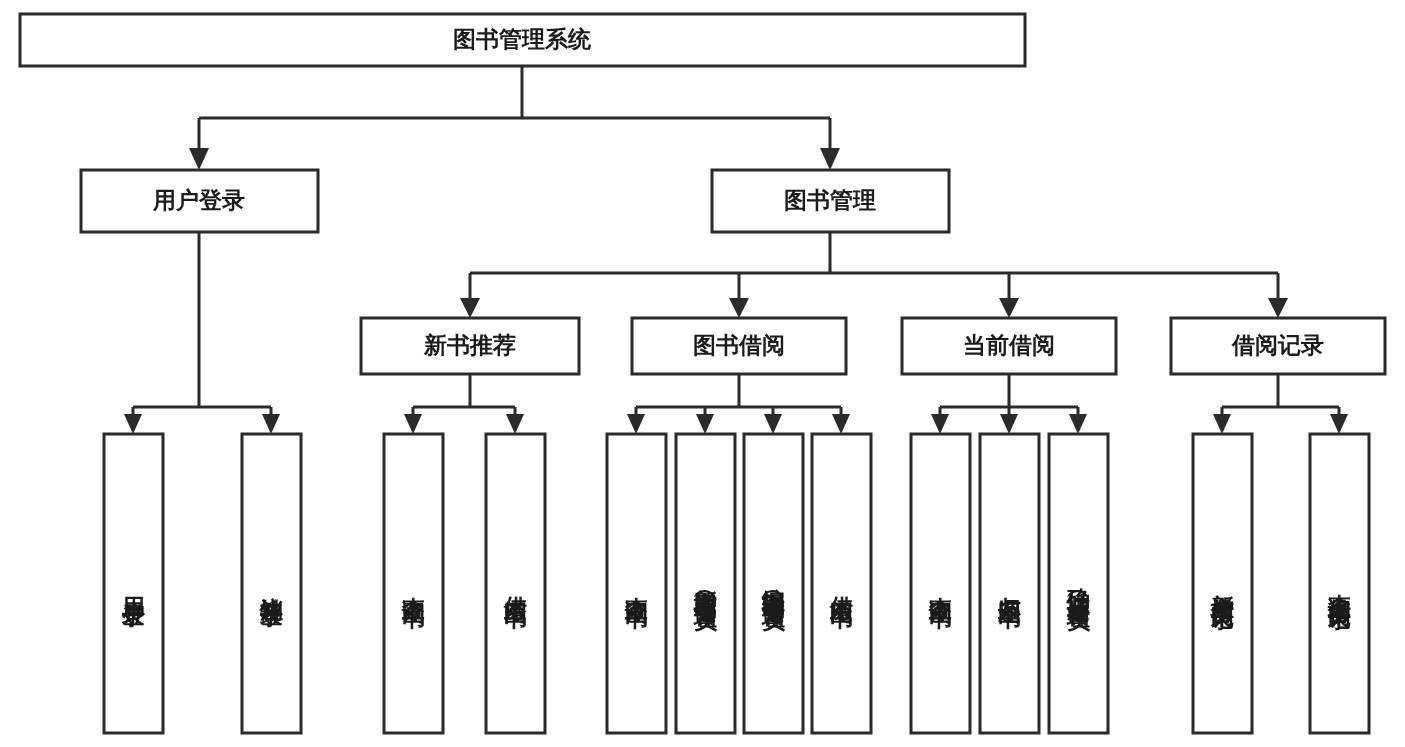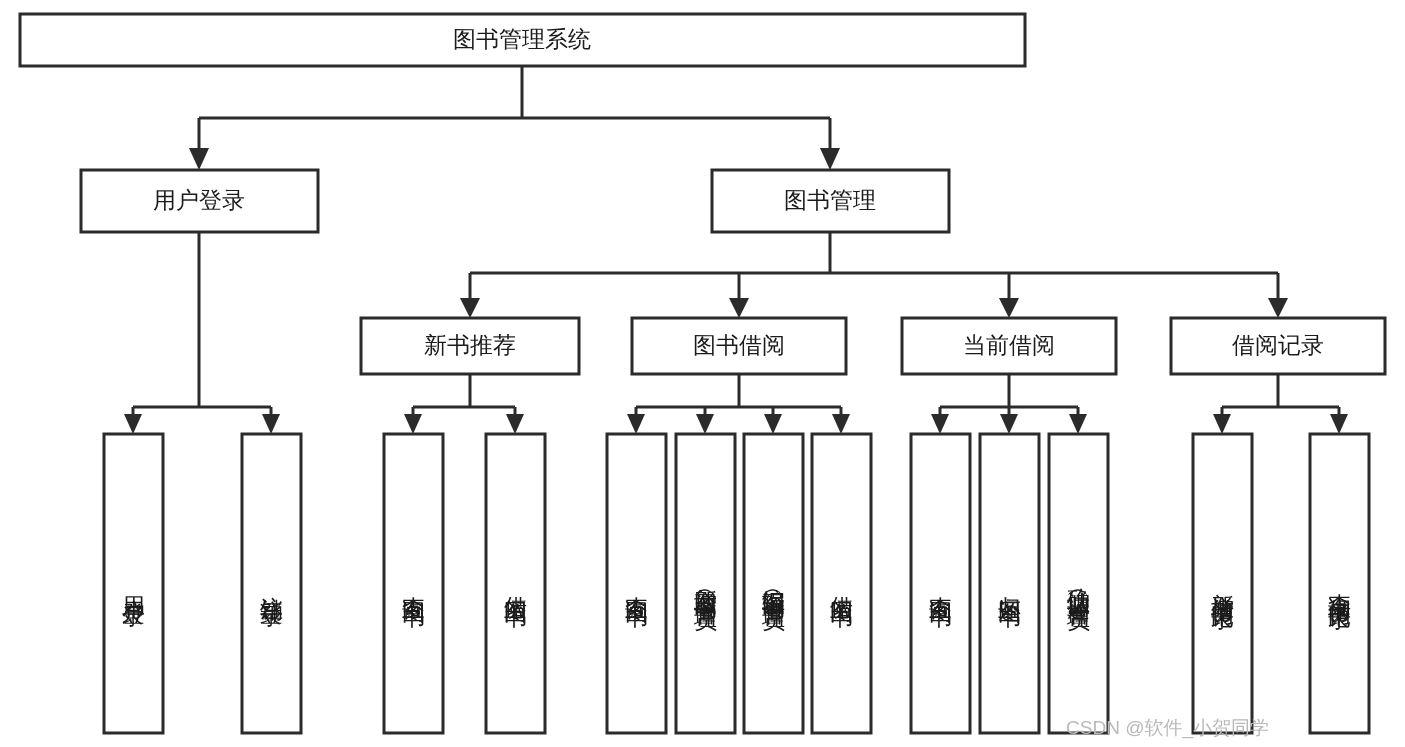--- a/index.html
+++ b/index.html
@@ -11,20 +11,21 @@
     width: 1405px;
     height: 747px;
     overflow: hidden;
     font-family: "Liberation Sans", "DejaVu Sans", sans-serif;
   }
   #stage {
     position: relative;
     width: 1279px;
     height: 747px;
     background: #ffffff;
+    font-weight: bold;
   }
   svg#diagram {
     position: absolute;
     left: 0;
     top: 0;
     width: 1405px;
     height: 747px;
     display: block;
   }
   .box-rect {
@@ -232,15 +233,14 @@
   <div class="vert-label" style="left:744px; top:434px; width:59px; height:299px;">编辑图书（管理员）</div>
   <div class="vert-label" style="left:812px; top:434px; width:59px; height:299px;">借阅图书</div>
 
   <div class="vert-label" style="left:911px; top:434px; width:59px; height:299px;">查询图书</div>
   <div class="vert-label" style="left:980px; top:434px; width:59px; height:299px;">归还图书</div>
   <div class="vert-label" style="left:1049px; top:434px; width:59px; height:299px;">确认归还（管理员）</div>
 
   <div class="vert-label" style="left:1193px; top:434px; width:59px; height:299px;">新增借阅记录</div>
   <div class="vert-label" style="left:1310px; top:434px; width:59px; height:299px;">查询借阅记录</div>
 
-  <div class="watermark">CSDN @软件_小贺同学</div>
 
 </div>
 
 </body></html>

